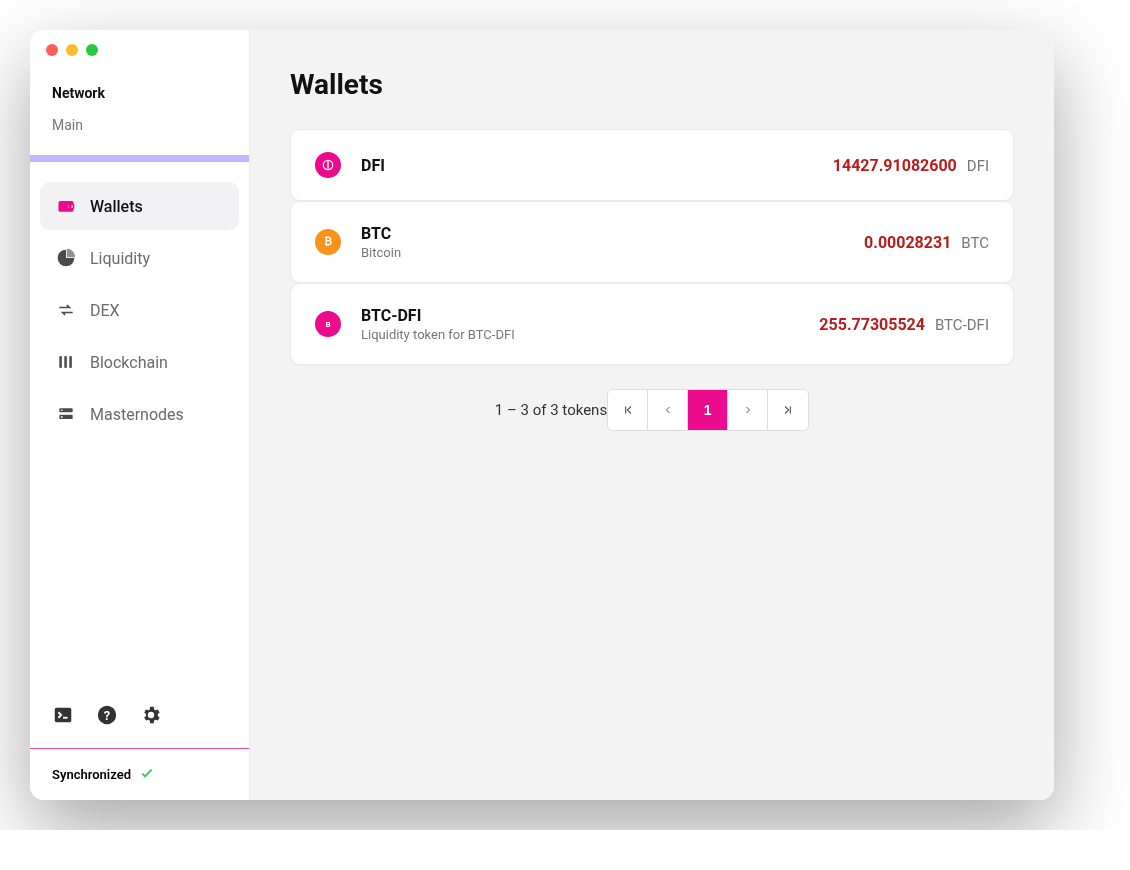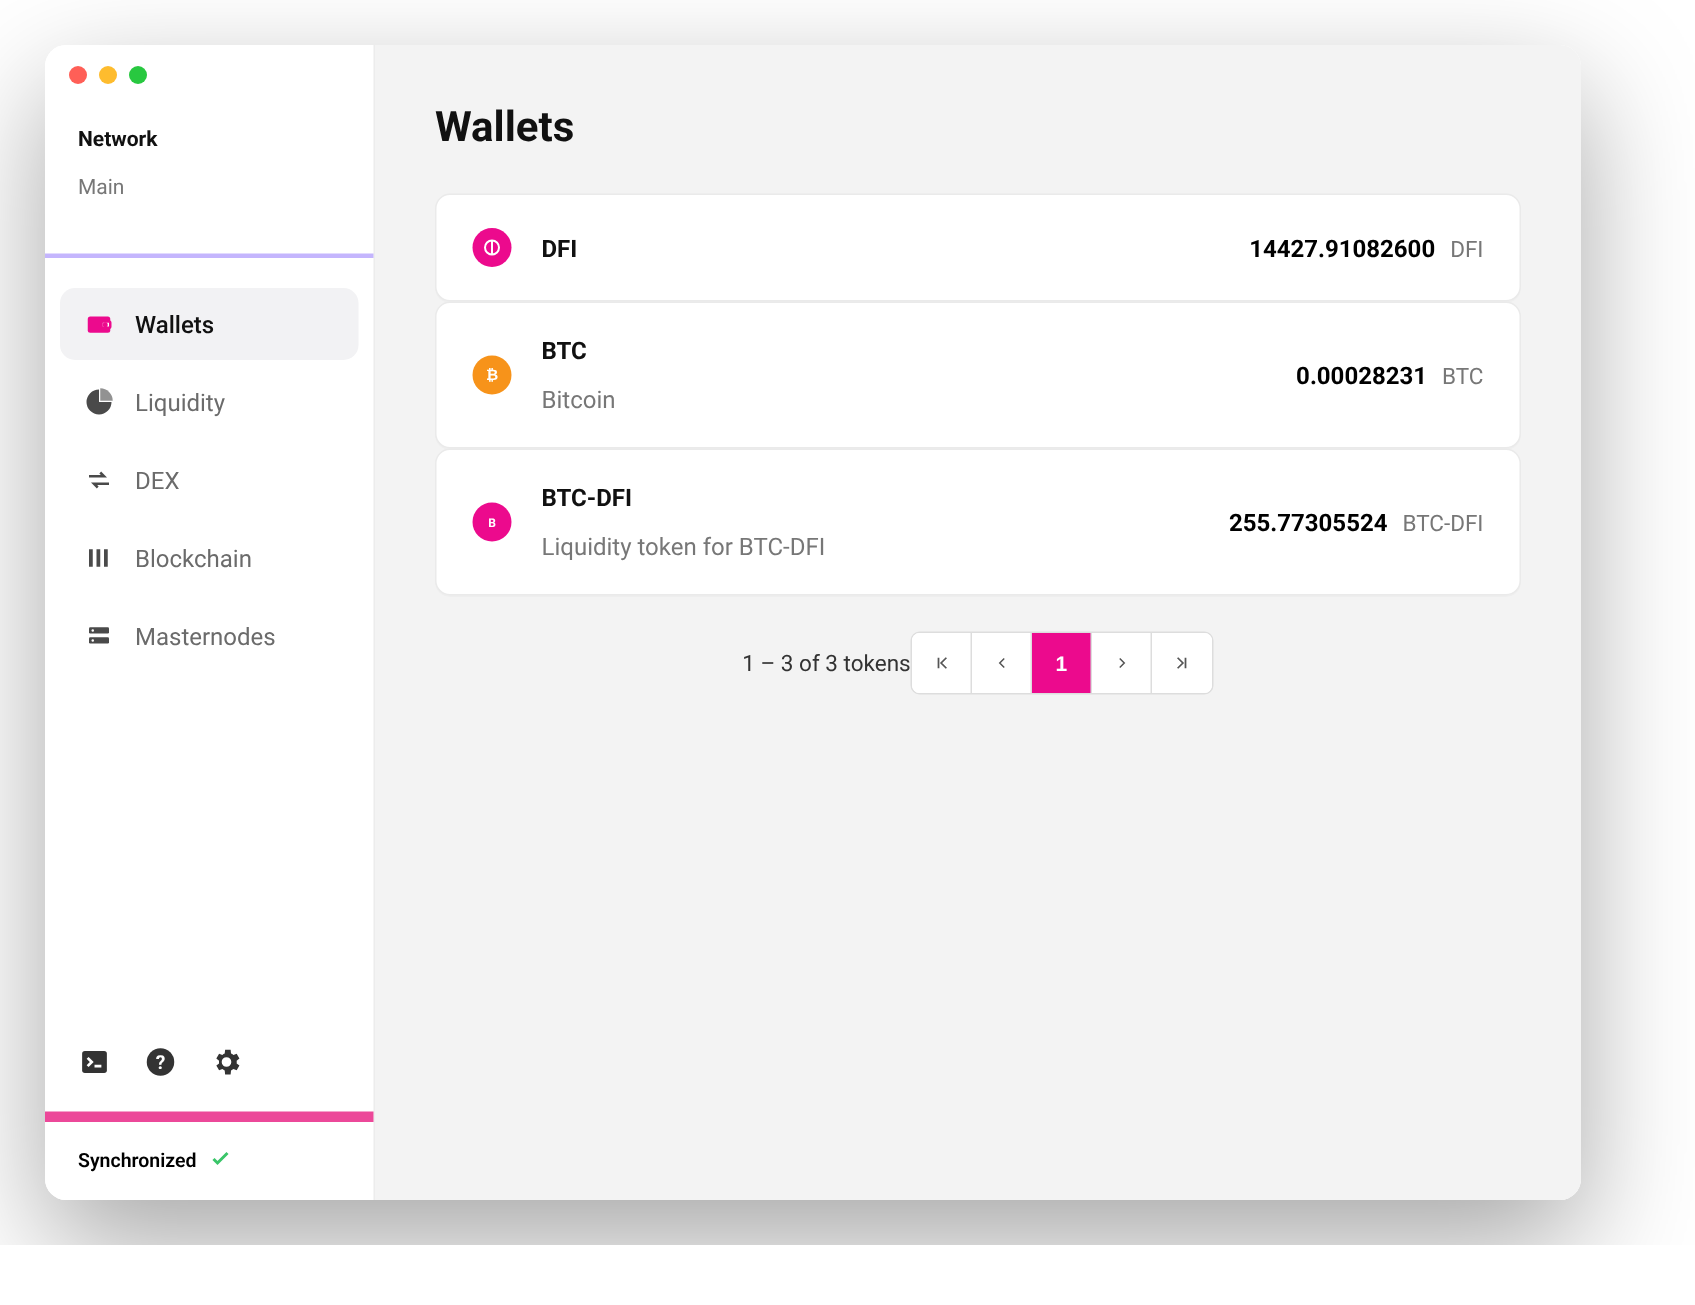--- a/index.html
+++ b/index.html
@@ -29,22 +29,22 @@
   .dot.green { background: #28c840; }
 
   .sidebar {
     width: 220px;
     border-right: 1px solid #ececec;
     display: flex;
     flex-direction: column;
     background: #fff;
   }
   .network-block {
-    padding: 55px 22px 36px 22px;
-    border-bottom: 3px solid #c4b5fd;
+    padding: 55px 22px 22px 22px;
+    border-bottom: 7px solid #c4b5fd;
   }
   .network-label { font-size: 14px; font-weight: 700; color: #111; }
   .network-value { font-size: 14px; color: #777; margin-top: 16px; }
 
   .nav {
     padding: 20px 10px 10px 10px;
     display: flex; flex-direction: column; gap: 4px;
     flex: 1;
   }
   .nav-item {
@@ -64,21 +64,21 @@
   .nav-icon svg { width: 20px; height: 20px; }
 
   .bottom-icons {
     display: flex; gap: 22px;
     padding: 10px 22px 22px 22px;
   }
   .bottom-icons .icon-btn { width: 22px; height: 22px; color: #333; cursor: pointer; }
   .bottom-icons .icon-btn svg { width: 100%; height: 100%; }
 
   .sync-row {
-    border-top: 7px solid #ec4899;
+    border-top: 1px solid #ec4899;
     padding: 16px 22px;
     font-size: 13px; font-weight: 600;
     display: flex; align-items: center; gap: 8px;
   }
   .check-icon { color: #3ac569; }
 
   .main {
     flex: 1;
     background: #f3f3f3;
     padding: 38px 40px;
@@ -99,24 +99,24 @@
     cursor: pointer;
   }
   .token-icon {
     width: 26px; height: 26px; border-radius: 50%;
     display: flex; align-items: center; justify-content: center;
     color: #fff; font-weight: 700; font-size: 11px;
     margin-right: 20px; flex-shrink:0;
   }
   .token-icon svg { width:16px; height:16px; }
   .token-name { font-size: 16px; font-weight: 700; color: #111; }
-  .token-sub  { font-size: 16px; color: #777; margin-top: 14px; }
+  .token-sub  { font-size: 13px; color: #777; margin-top: 2px; }
   .token-meta { flex: 1; }
   .token-amount-wrap { display: flex; align-items: baseline; gap: 10px; }
-  .token-amount { font-size: 16px; font-weight: 700; color: #000000; }
+  .token-amount { font-size: 16px; font-weight: 700; color: #b91c1c; }
   .token-unit   { font-size: 15px; color: #777; }
 
   .footer-row {
     display: flex; align-items: center; justify-content: center;
     margin-top: 24px;
   }
   .count-text { font-size: 15px; color: #333; }
   .pager { display: flex; border: 1px solid #ddd; border-radius: 6px; overflow: hidden; background:#fff; }
   .pager button {
     width: 40px; height: 40px; background: #fff; border: none; border-right: 1px solid #ddd;

